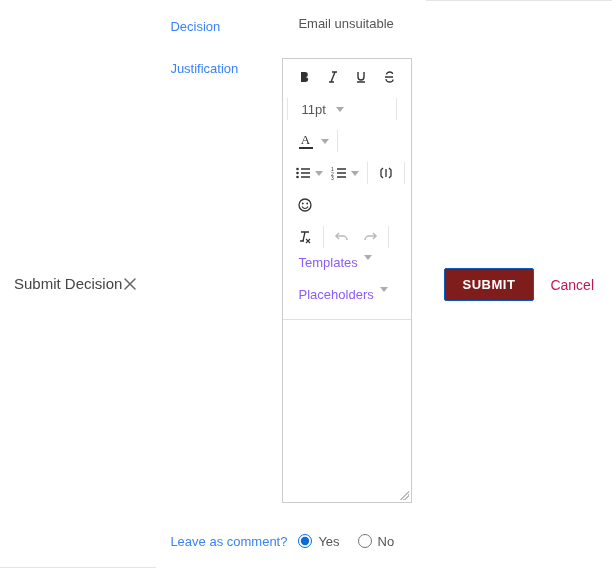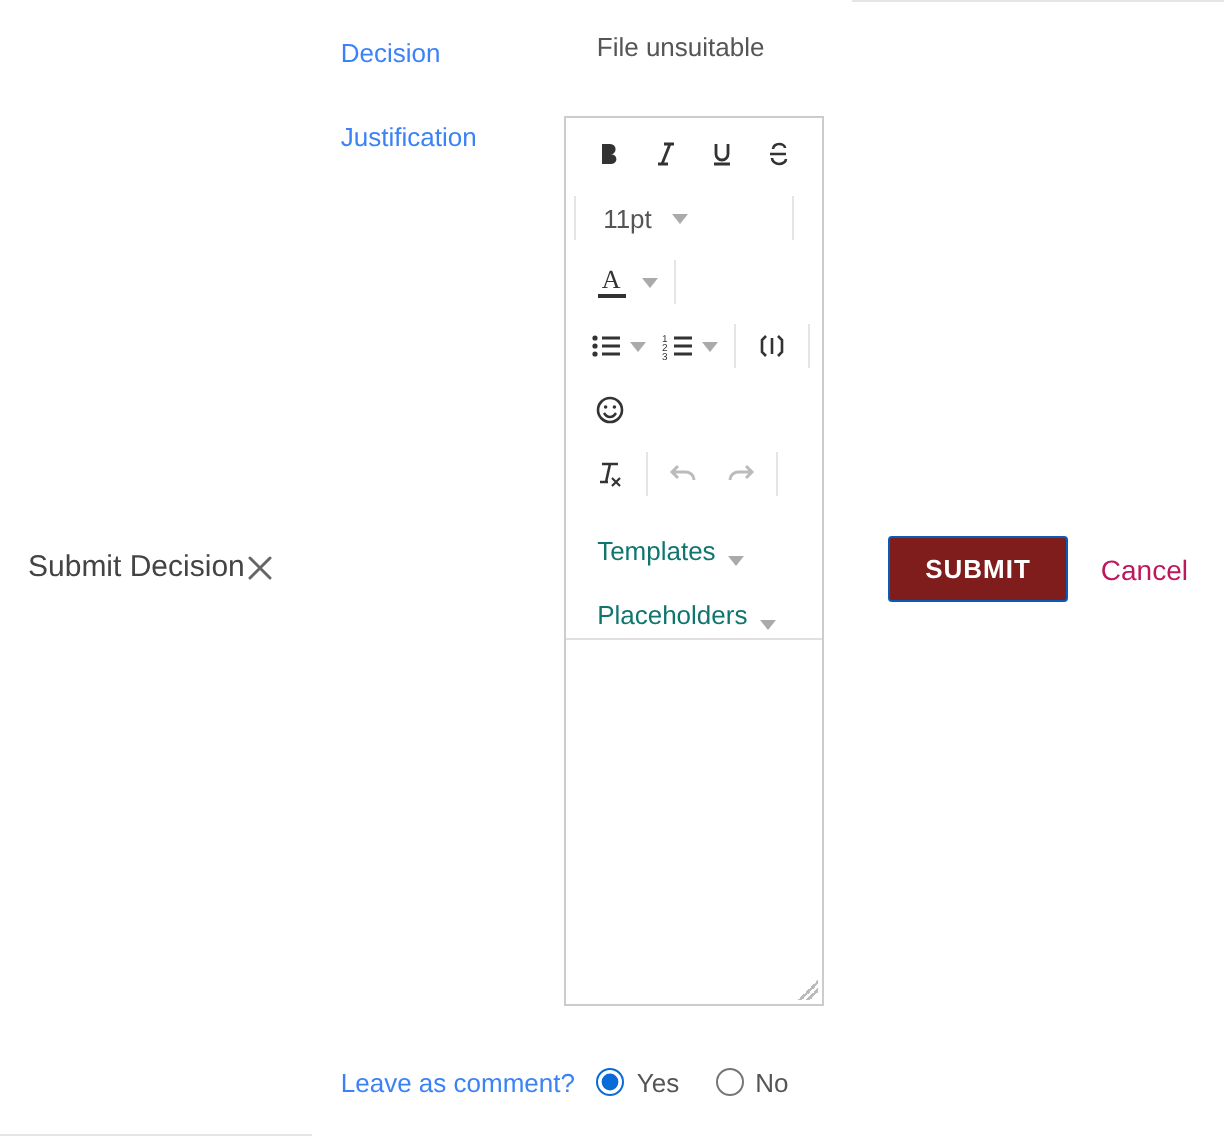--- a/index.html
+++ b/index.html
@@ -58,22 +58,22 @@
   .tb-select {
     display: flex; align-items: center; cursor: pointer;
     height: 28px; padding: 0 6px 0 10px; color: #555; gap: 10px;
   }
   .tb-select.fs { min-width: 100px; justify-content: flex-start; }
   .caret {
     width: 0; height: 0; border-left: 4px solid transparent; border-right: 4px solid transparent;
     border-top: 5px solid #aaa;
   }
   .tb-menu {
-    display: flex; align-items: flex-end; gap: 6px; padding: 0 8px; cursor: pointer;
-    color: #0f766e; height: 28px;
+    display: flex; align-items: flex-start; gap: 6px; padding: 0 8px; cursor: pointer;
+    color: #8b5cf6; height: 28px;
   }
   .editor-area {
     width: 100%; height: 172px; border: none; resize: none; outline: none;
     padding: 8px; font-family: inherit; font-size: 13px;
     display: block;
   }
   .editor-resize {
     height: 10px; position: relative;
   }
   .editor-resize::after {
@@ -116,21 +116,21 @@
       <svg width="16" height="16" viewBox="0 0 16 16">
           <path d="M3 3 L13 13 M13 3 L3 13" stroke="#666" stroke-width="1.5" fill="none" stroke-linecap="round"></path>
         </svg>
     </button>
   </div>
 
   <div class="body">
 
     <div class="row">
       <div class="row-label">Decision</div>
-      <div class="row-value">File unsuitable</div>
+      <div class="row-value">Email unsuitable</div>
     </div>
 
     <div class="row" style="margin-bottom:28px;">
       <div class="row-label">Justification</div>
       <div class="row-value">
         <div class="editor">
           <div class="toolbar">
 
             <div class="tb-group">
               <button class="tb-btn">

